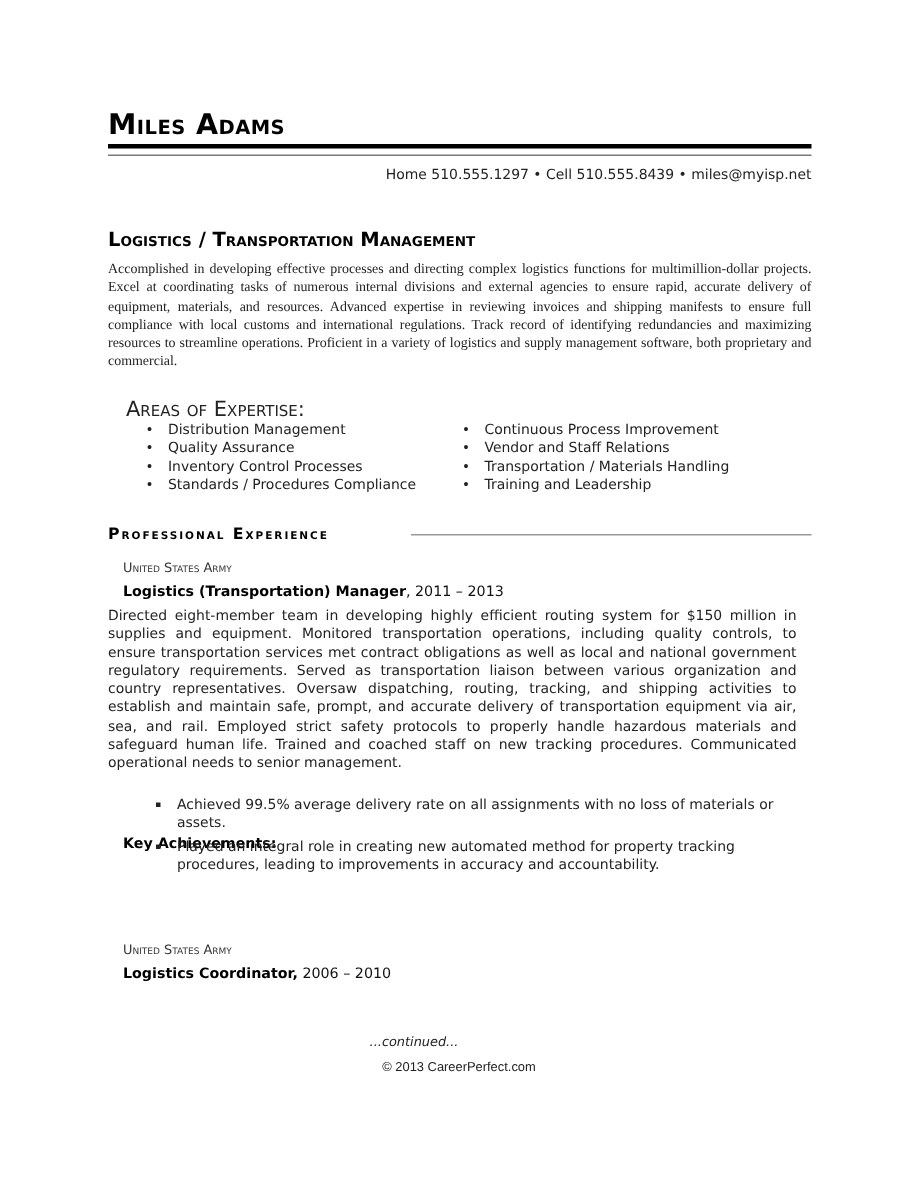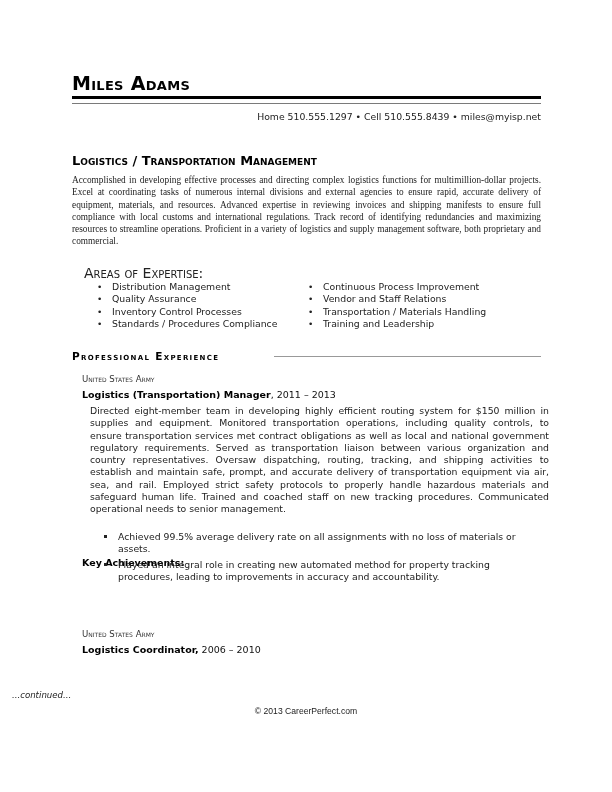--- a/index.html
+++ b/index.html
@@ -55,39 +55,39 @@
   .org {
     position: absolute; left: 82px;
     font-size: 8.6px; font-variant: small-caps; color: #333; line-height: 11px;
   }
   .job {
     position: absolute; left: 82px;
     font-size: 9.5px; line-height: 12px; color: #111; white-space: nowrap;
   }
   .job b { font-weight: bold; color: #000; }
   .job-desc {
-    position: absolute; left: 90px; top: 405px; width: 459px;
+    position: absolute; left: 72px; top: 405px; width: 459px;
     font-size: 9.3px; line-height: 12.3px; text-align: justify; color: #222;
   }
   .ka-title {
     position: absolute; left: 82px; top: 517px;
     font-weight: bold; font-size: 9.5px; line-height: 12px; color: #000; margin-top: 40px;
   }
   .ka-list { position: absolute; left: 104px; top: 531px; width: 437px; margin: 0; padding: 0; list-style: none; }
   .ka-list li {
     position: relative; padding-left: 14px; font-size: 9.3px; line-height: 12.3px;
     color: #222; margin-bottom: 3px;
   }
   .ka-list li .sq {
     position: absolute; left: 0; top: 4px; width: 3px; height: 3px; background: #222;
   }
 
   .continued {
-    position: absolute; left: 0; top: 690px; width: 552px; text-align: left;
-    font-size: 8.6px; font-style: italic; color: #222; line-height: 11px; padding-left: 12px;
+    position: absolute; left: 0; top: 690px; width: 552px; text-align: center;
+    font-size: 8.6px; font-style: italic; color: #222; line-height: 11px;
   }
   .copyright {
     position: absolute; left: 0; top: 706px; width: 612px; text-align: center;
     font-family: "Liberation Sans", sans-serif; font-size: 8.6px; color: #222; line-height: 11px;
   }
 </style>
 </head>
 <body>
 
 <div class="name">Miles Adams</div>

